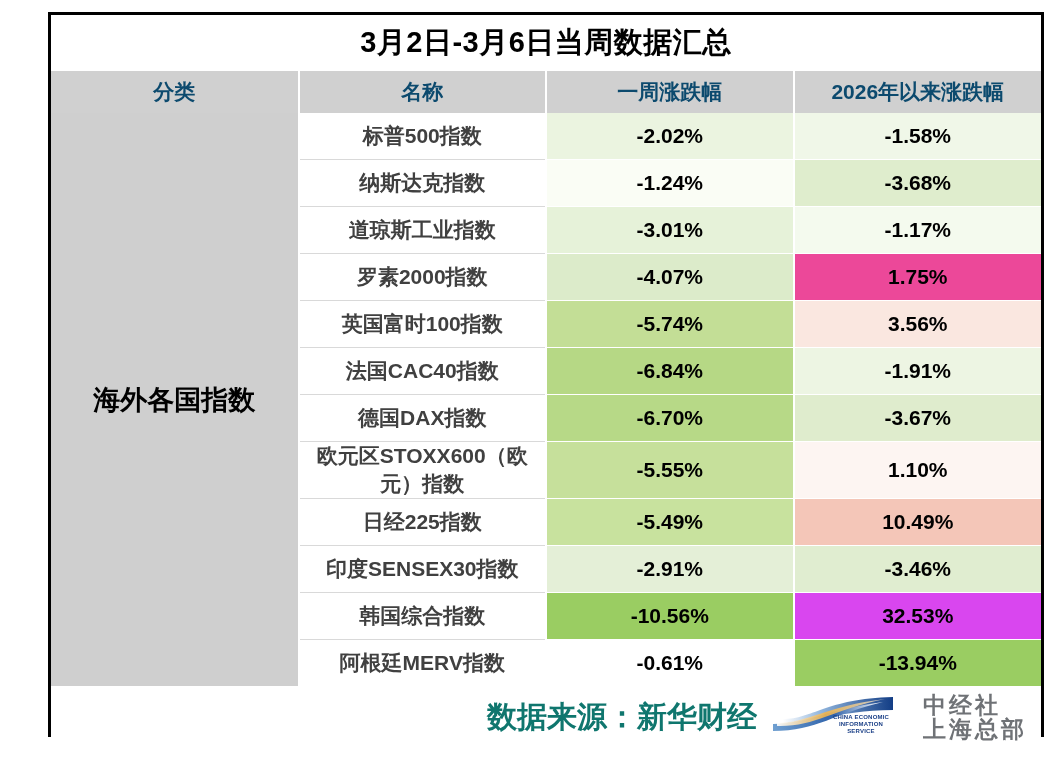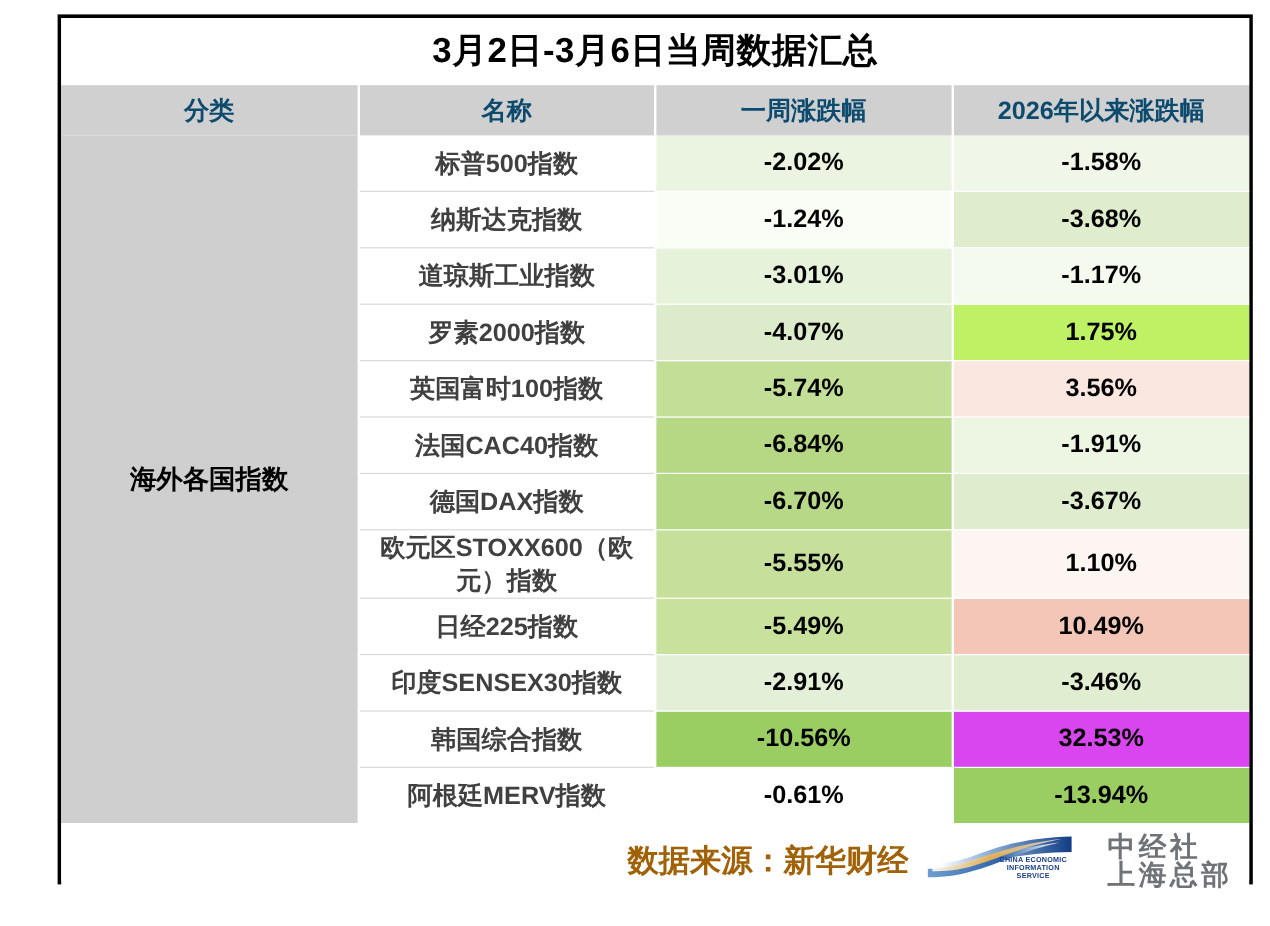--- a/index.html
+++ b/index.html
@@ -58,21 +58,21 @@
     border-right: 2px solid #ffffff;
     padding: 0;
   }
   .head-cell:last-child { border-right: none; }
 
   
   .cat-cell {
     background: #cfcfcf;
     text-align: center;
     vertical-align: middle;
-    font-size: 22px;
+    font-size: 27px;
     font-weight: bold;
     color: #000000;
     border-right: 2px solid #ffffff;
     padding: 0;
   }
 
   
   td.name-cell {
     height: 46px;
     text-align: center;
@@ -108,23 +108,23 @@
     vertical-align: middle;
   }
   .foot-inner {
     display: flex;
     align-items: center;
     justify-content: flex-end;
     gap: 16px;
     height: 100%;
   }
   .source-text {
-    font-size: 26px;
-    font-weight: bold;
-    color: #a16207;
+    font-size: 30px;
+    font-weight: bold;
+    color: #0f766e;
     white-space: nowrap;
     margin-left: 11px;
   }
   .logo {
     display: flex;
     align-items: flex-start;
     gap: 24px;
   }
   .logo-mark {
     position: relative;
@@ -180,21 +180,21 @@
           <td class="val-cell" style="background: rgb(223, 237, 205);">-3.68%</td>
         </tr>
         <tr>
           <td class="name-cell">道琼斯工业指数</td>
           <td class="val-cell" style="background: rgb(230, 242, 217);">-3.01%</td>
           <td class="val-cell" style="background: rgb(244, 250, 238);">-1.17%</td>
         </tr>
         <tr>
           <td class="name-cell">罗素2000指数</td>
           <td class="val-cell" style="background: rgb(220, 235, 202);">-4.07%</td>
-          <td class="val-cell" style="background: #bef264;">1.75%</td>
+          <td class="val-cell" style="background: #ec4899;">1.75%</td>
         </tr>
         <tr>
           <td class="name-cell">英国富时100指数</td>
           <td class="val-cell" style="background: rgb(195, 222, 150);">-5.74%</td>
           <td class="val-cell" style="background: rgb(250, 231, 224);">3.56%</td>
         </tr>
         <tr>
           <td class="name-cell">法国CAC40指数</td>
           <td class="val-cell" style="background: rgb(182, 216, 133);">-6.84%</td>
           <td class="val-cell" style="background: rgb(237, 245, 227);">-1.91%</td>

